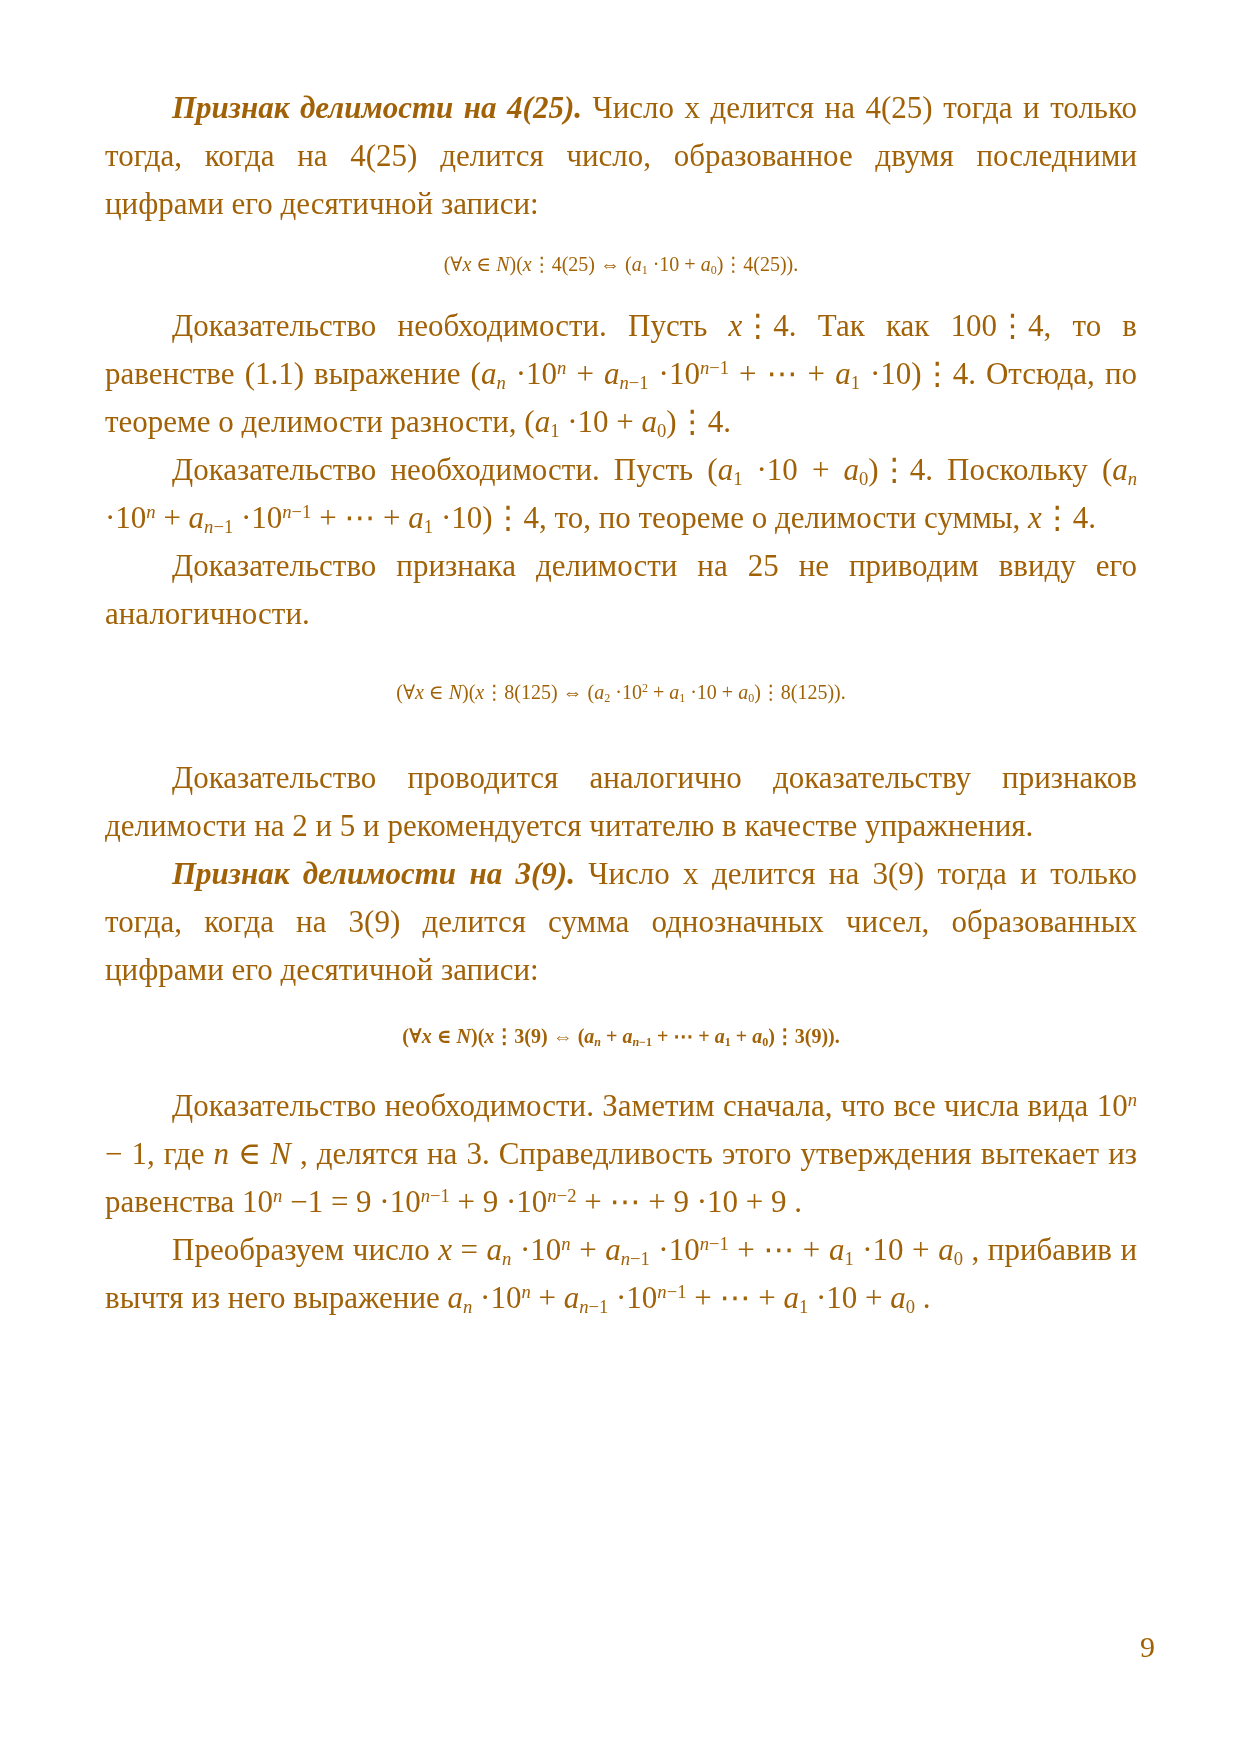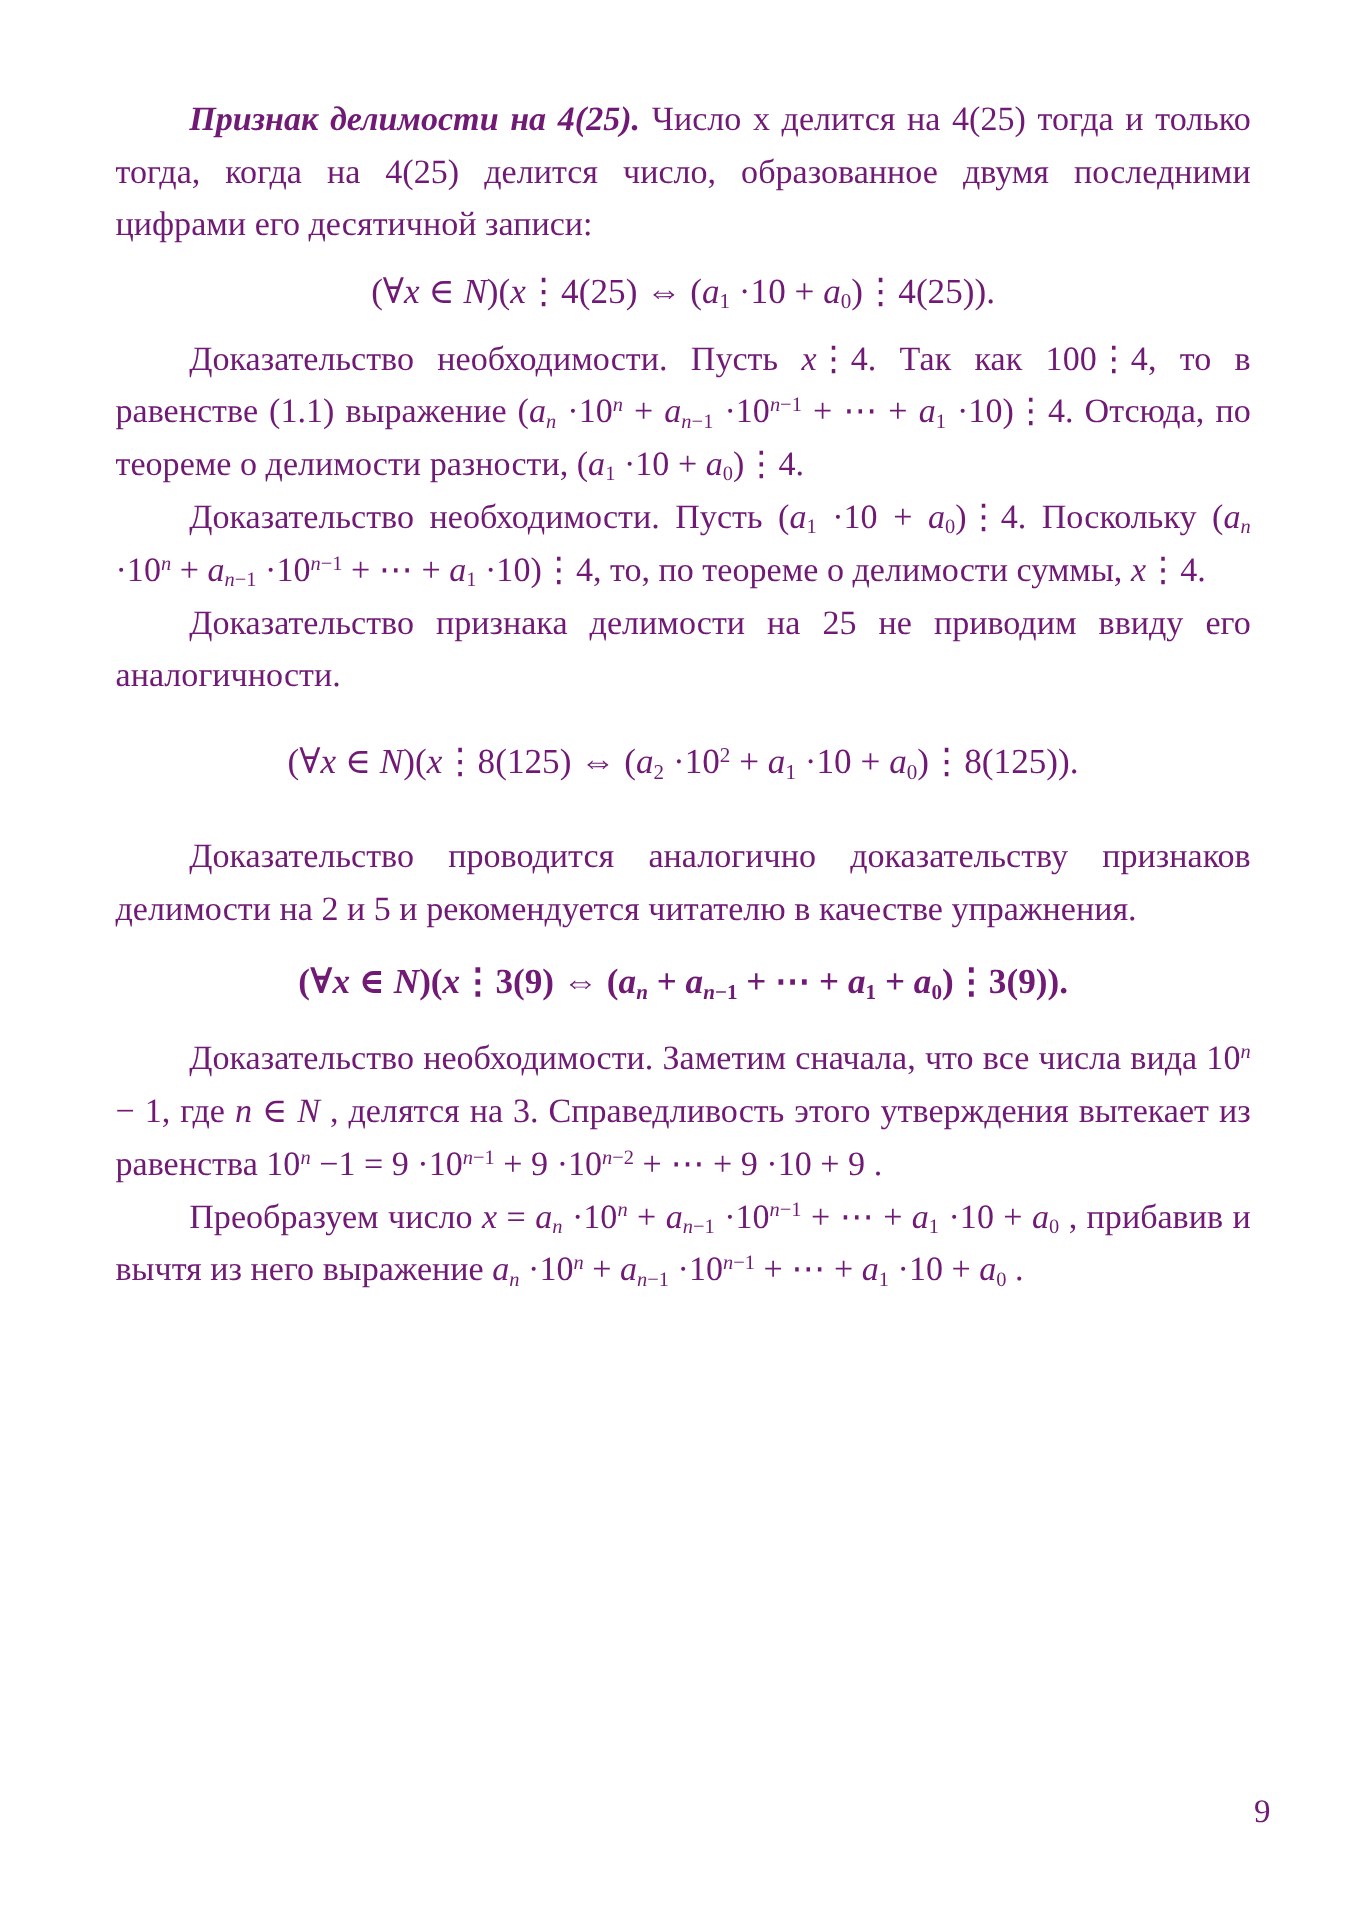--- a/index.html
+++ b/index.html
@@ -3,42 +3,42 @@
 <meta charset="utf-8">
 <style>
   html, body { margin: 0; padding: 0; background: #e8e8e8; }
   .page {
     position: relative;
     width: 1241px;
     height: 1754px;
     background: #ffffff;
     overflow: hidden;
     font-family: "Liberation Serif", "DejaVu Serif", serif;
-    color: #701a75;
+    color: #a16207;
   }
   .doc {
     position: absolute;
     left: 105px;
     top: 84px;
     width: 1032px;
     font-size: 31px;
     line-height: 48px;
     text-align: justify;
     hyphens: manual;
   }
   p.para {
     margin: 0;
     text-indent: 67px;
   }
   .lead-b { font-weight: bold; font-style: italic; }
   .lead-i { }
   .formula {
     text-align: center;
     text-indent: 0;
-    font-size: 32px;
+    font-size: 20px;
     margin: 12px 0 14px 0;
   }
   .formula.big-gap { margin: 30px 0 38px 0; }
   .formula.mid-gap { margin: 18px 0 22px 0; font-weight: bold; }
   sub, sup { font-size: 60%; line-height: 0; }
   sup { vertical-align: 0.55em; }
   sub { vertical-align: -0.25em; }
   .page-number {
     position: absolute;
     right: 86px;
@@ -61,20 +61,21 @@
 
     <p class="para"><span class="lead-i">Доказательство необходимости.</span><span> Пусть (<i>a</i><sub>1</sub> ·10 + <i>a</i><sub>0</sub>)⋮4. Поскольку (<i>a</i><sub><i>n</i></sub> ·10<sup><i>n</i></sup> + <i>a</i><sub><i>n</i>−1</sub> ·10<sup><i>n</i>−1</sup> + ⋯ + <i>a</i><sub>1</sub> ·10)⋮4, то, по теореме о делимости суммы, <i>x</i>⋮4.</span></p>
 
     <p class="para"><span>Доказательство признака делимости на 25 не приводим ввиду его аналогичности.</span></p>
 
 
     <div class="formula big-gap">(∀<i>x</i> ∈ <i>N</i>)(<i>x</i>⋮8(125) ⇔ (<i>a</i><sub>2</sub> ·10<sup>2</sup> + <i>a</i><sub>1</sub> ·10 + <i>a</i><sub>0</sub>)⋮8(125)).</div>
 
     <p class="para"><span>Доказательство проводится аналогично доказательству признаков делимости на 2 и 5 и рекомендуется читателю в качестве упражнения.</span></p>
 
+    <p class="para"><span class="lead-b">Признак делимости на 3(9).</span><span> Число х делится на 3(9) тогда и только тогда, когда на 3(9) делится сумма однозначных чисел, образо­ванных цифрами его десятичной записи:</span></p>
 
     <div class="formula mid-gap">(∀<i>x</i> ∈ <i>N</i>)(<i>x</i>⋮3(9) ⇔ (<i>a</i><sub><i>n</i></sub> + <i>a</i><sub><i>n</i>−1</sub> + ⋯ + <i>a</i><sub>1</sub> + <i>a</i><sub>0</sub>)⋮3(9)).</div>
 
     <p class="para"><span class="lead-i">Доказательство необходимости.</span><span> Заметим сначала, что все числа вида 10<sup><i>n</i></sup> − 1, где <i>n</i> ∈ <i>N</i> , делятся на 3. Справедливость этого утвержде­ния вытекает из равенства 10<sup><i>n</i></sup> −1 = 9 ·10<sup><i>n</i>−1</sup> + 9 ·10<sup><i>n</i>−2</sup> + ⋯ + 9 ·10 + 9 .</span></p>
 
     <p class="para"><span>Преобразуем число <i>x</i> = <i>a</i><sub><i>n</i></sub> ·10<sup><i>n</i></sup> + <i>a</i><sub><i>n</i>−1</sub> ·10<sup><i>n</i>−1</sup> + ⋯ + <i>a</i><sub>1</sub> ·10 + <i>a</i><sub>0</sub> , прибавив и вычтя из него выражение <i>a</i><sub><i>n</i></sub> ·10<sup><i>n</i></sup> + <i>a</i><sub><i>n</i>−1</sub> ·10<sup><i>n</i>−1</sup> + ⋯ + <i>a</i><sub>1</sub> ·10 + <i>a</i><sub>0</sub> .</span></p>
 
   </div>
 
   <div class="page-number">9</div>

